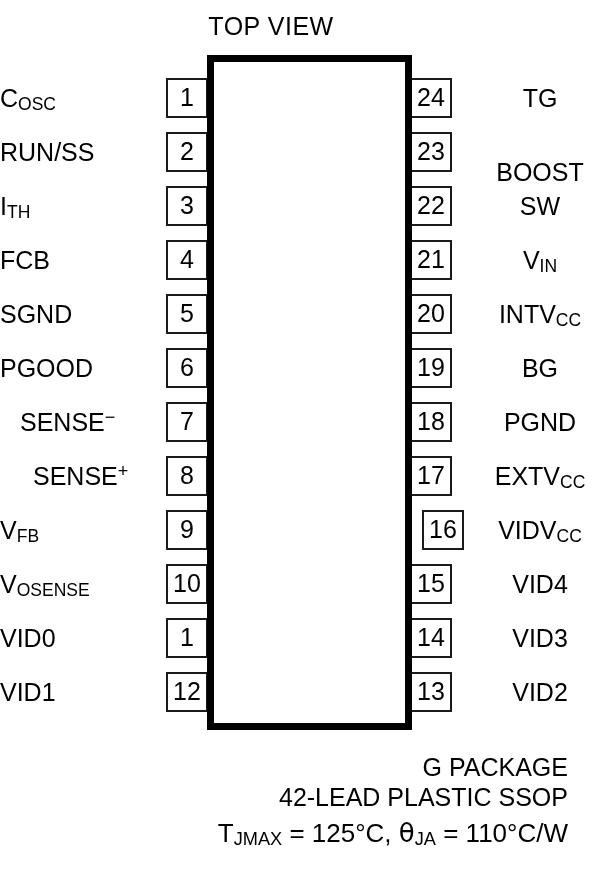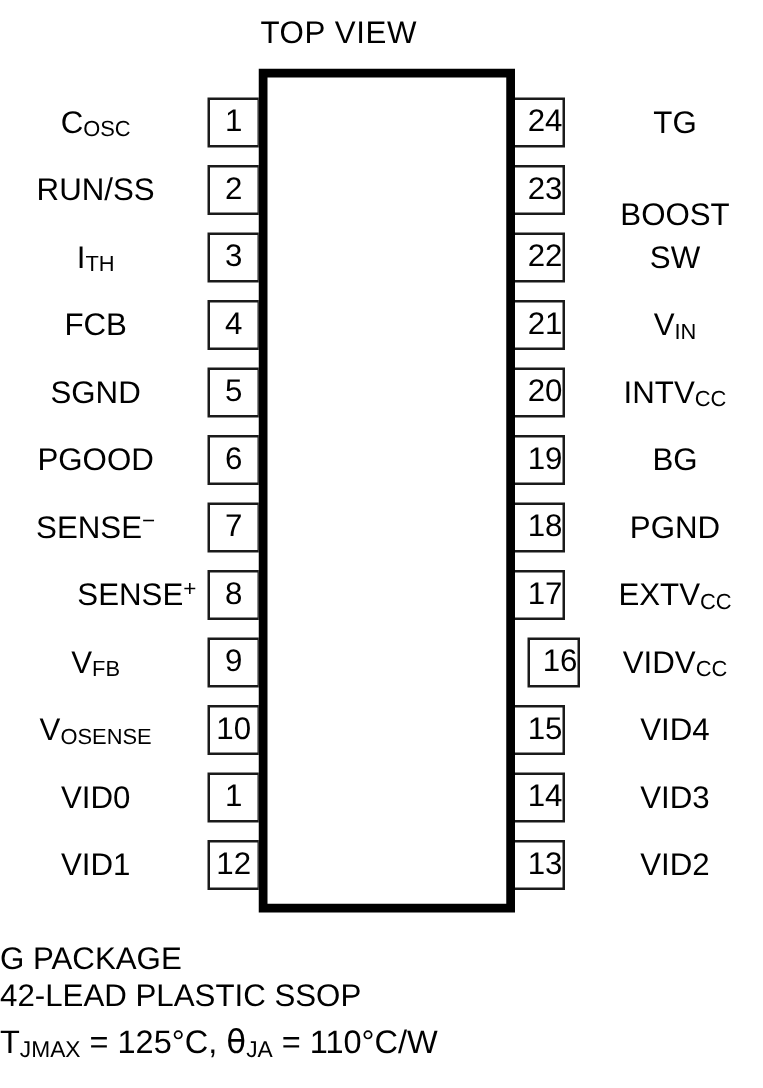--- a/index.html
+++ b/index.html
@@ -55,35 +55,35 @@
     height: 40px;
     border: 2.5px solid #1a1a1a;
     box-sizing: border-box;
     background: #ffffff;
     z-index: 2;
     text-align: center;
     font-size: 25px;
     line-height: 35px;
   }
   .pin-box.left  { left: 166px; }
-  .pin-box.right { left: 410px; text-align: right; }
+  .pin-box.right { left: 410px; }
 
   
   .pin-label {
     position: absolute;
     font-size: 25px;
     line-height: 40px;
     height: 40px;
     white-space: nowrap;
     z-index: 1;
   }
   .pin-label.left {
     left: 0px;
     width: 153px;
-    text-align: center;
+    text-align: left;
   }
   .pin-label.right {
     left: 470px;
     width: 140px;
     text-align: center;
   }
 
   sub {
     font-size: 0.70em;
     vertical-align: -0.18em;
@@ -93,21 +93,21 @@
     font-size: 0.72em;
     vertical-align: 0.42em;
     line-height: 0;
   }
 
   
   .caption {
     position: absolute;
     left: 0;
     width: 568px;
-    text-align: left;
+    text-align: right;
     font-size: 25px;
     line-height: 30px;
   }
   #caption-line1 { top: 752px; }
   #caption-line2 { top: 782px; }
   #caption-line3 { top: 818px; font-size: 26px; }
 
   .theta { font-family: "DejaVu Sans", sans-serif; }
 </style>
 </head>
@@ -126,21 +126,21 @@
       <div class="pin-label left" style="top: 132px;"><span>RUN/SS</span></div>
       <div class="pin-box left" style="top: 186px;"><span>3</span></div>
       <div class="pin-label left" style="top: 186px;"><span>I<sub>TH</sub></span></div>
       <div class="pin-box left" style="top: 240px;"><span>4</span></div>
       <div class="pin-label left" style="top: 240px;"><span>FCB</span></div>
       <div class="pin-box left" style="top: 294px;"><span>5</span></div>
       <div class="pin-label left" style="top: 294px;"><span>SGND</span></div>
       <div class="pin-box left" style="top: 348px;"><span>6</span></div>
       <div class="pin-label left" style="top: 348px;"><span>PGOOD</span></div>
       <div class="pin-box left" style="top: 402px;"><span>7</span></div>
-      <div class="pin-label left" style="top: 402px;"><span>SENSE<sup>−</sup></span></div>
+      <div class="pin-label left" style="top: 402px; padding-left: 20px;"><span>SENSE<sup>−</sup></span></div>
       <div class="pin-box left" style="top: 456px;"><span>8</span></div>
       <div class="pin-label left" style="top: 456px; padding-left: 33px;"><span>SENSE<sup>+</sup></span></div>
       <div class="pin-box left" style="top: 510px;"><span>9</span></div>
       <div class="pin-label left" style="top: 510px;"><span>V<sub>FB</sub></span></div>
       <div class="pin-box left" style="top: 564px;"><span>10</span></div>
       <div class="pin-label left" style="top: 564px;"><span>V<sub>OSENSE</sub></span></div>
       <div class="pin-box left" style="top: 618px;"><span>1</span></div>
       <div class="pin-label left" style="top: 618px;"><span>VID0</span></div>
       <div class="pin-box left" style="top: 672px;"><span>12</span></div>
       <div class="pin-label left" style="top: 672px;"><span>VID1</span></div>

